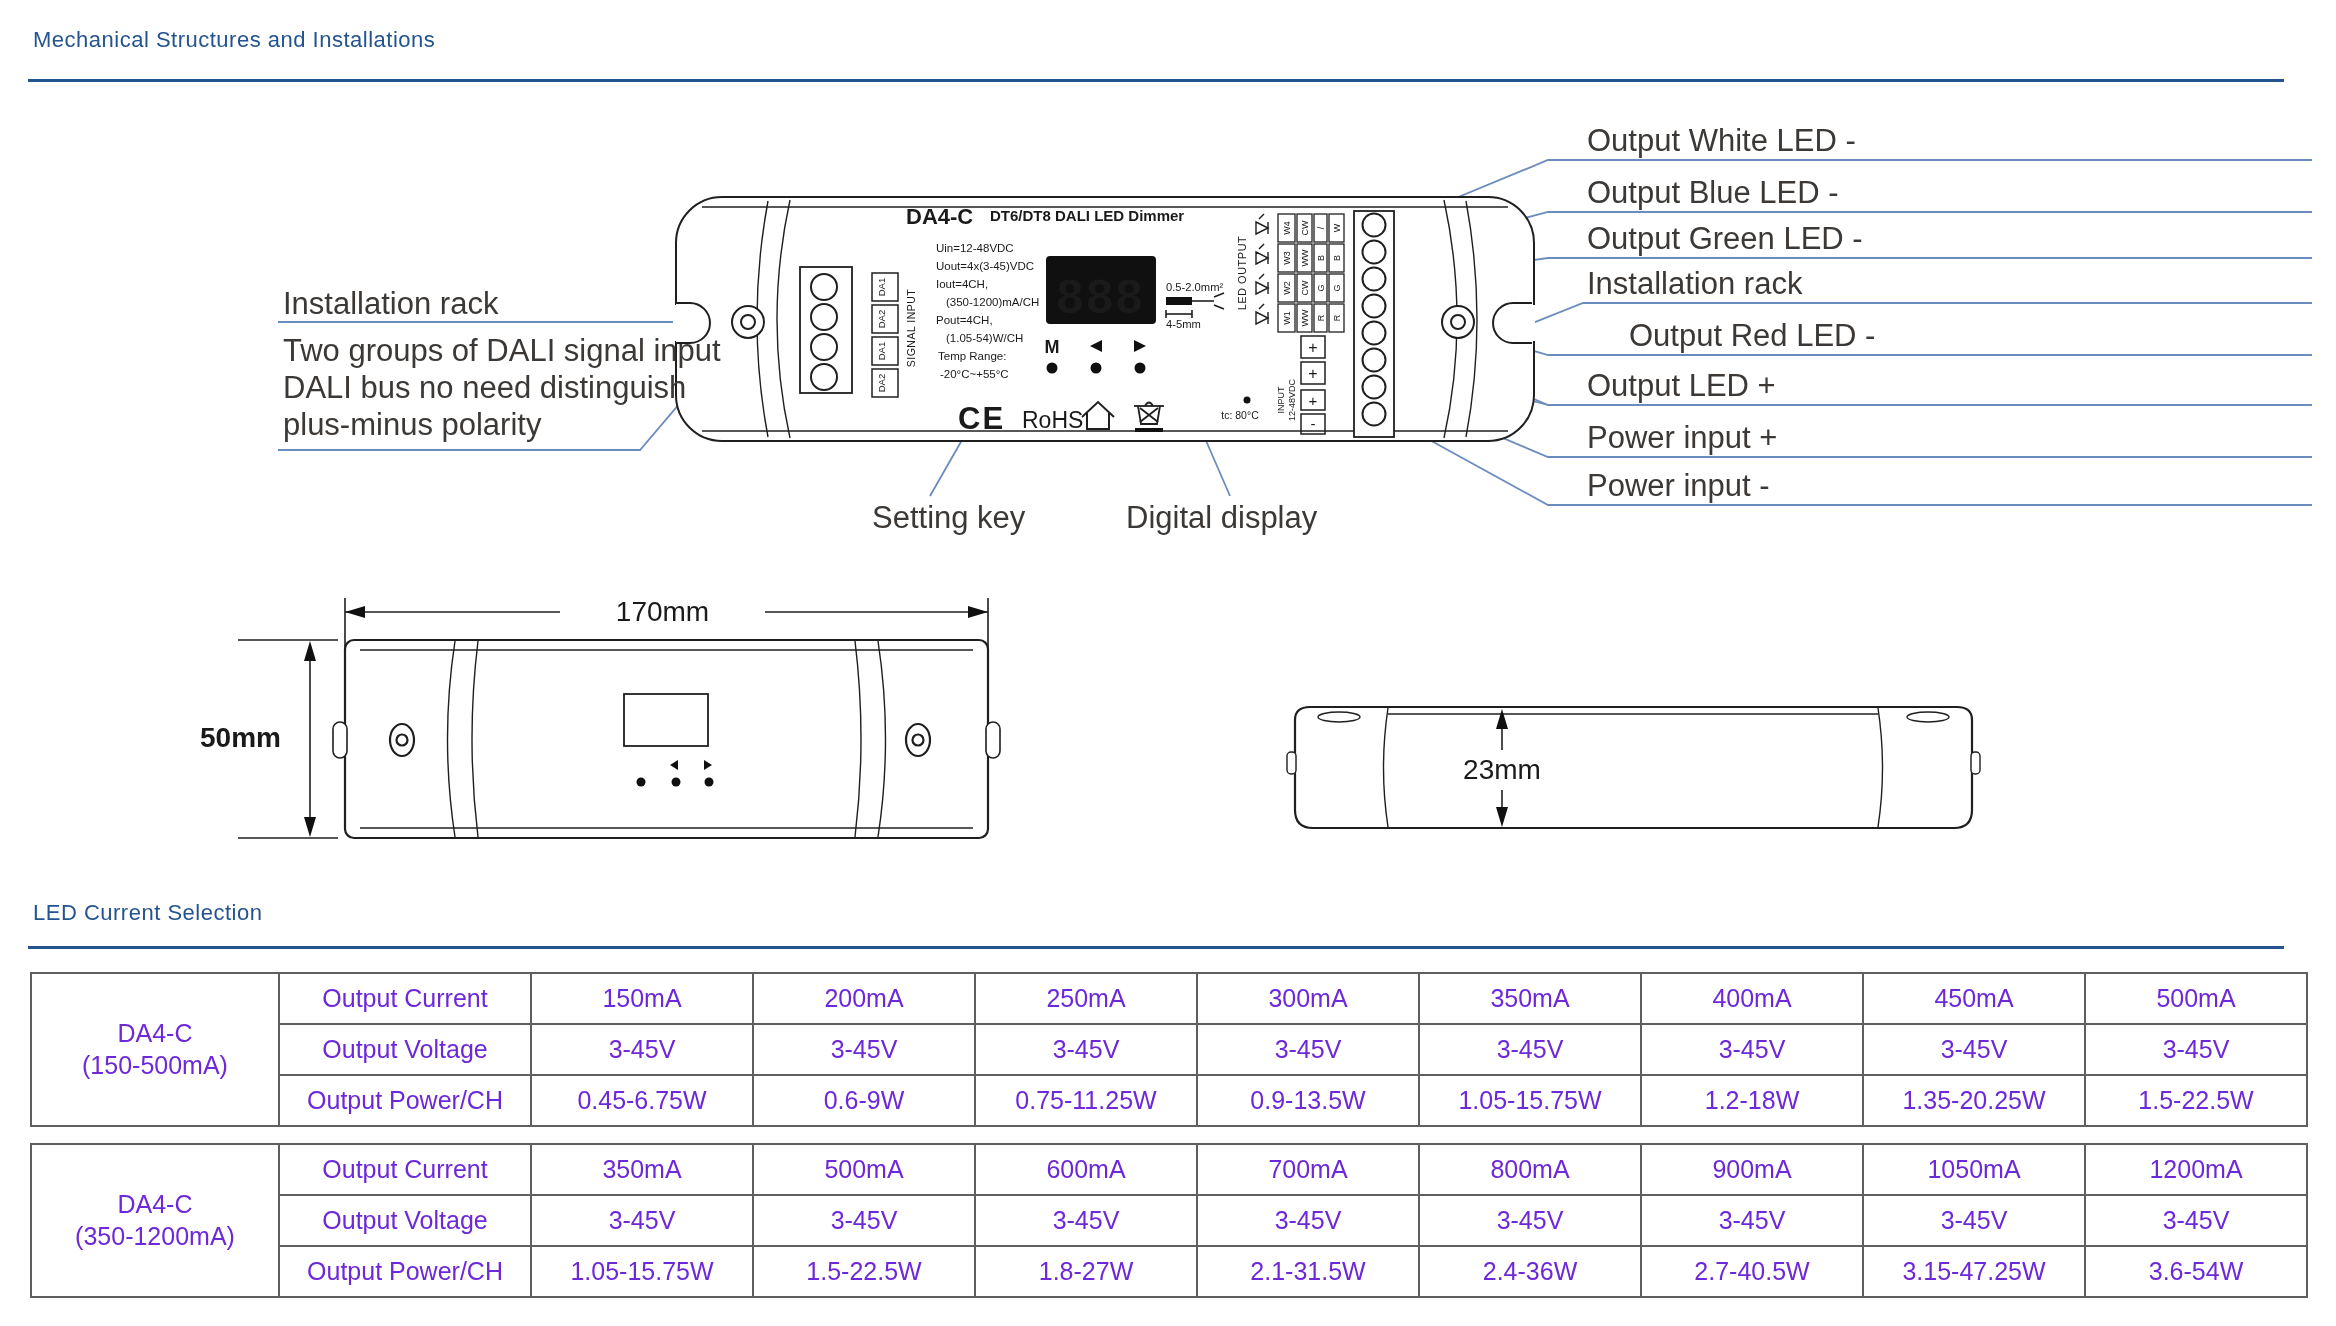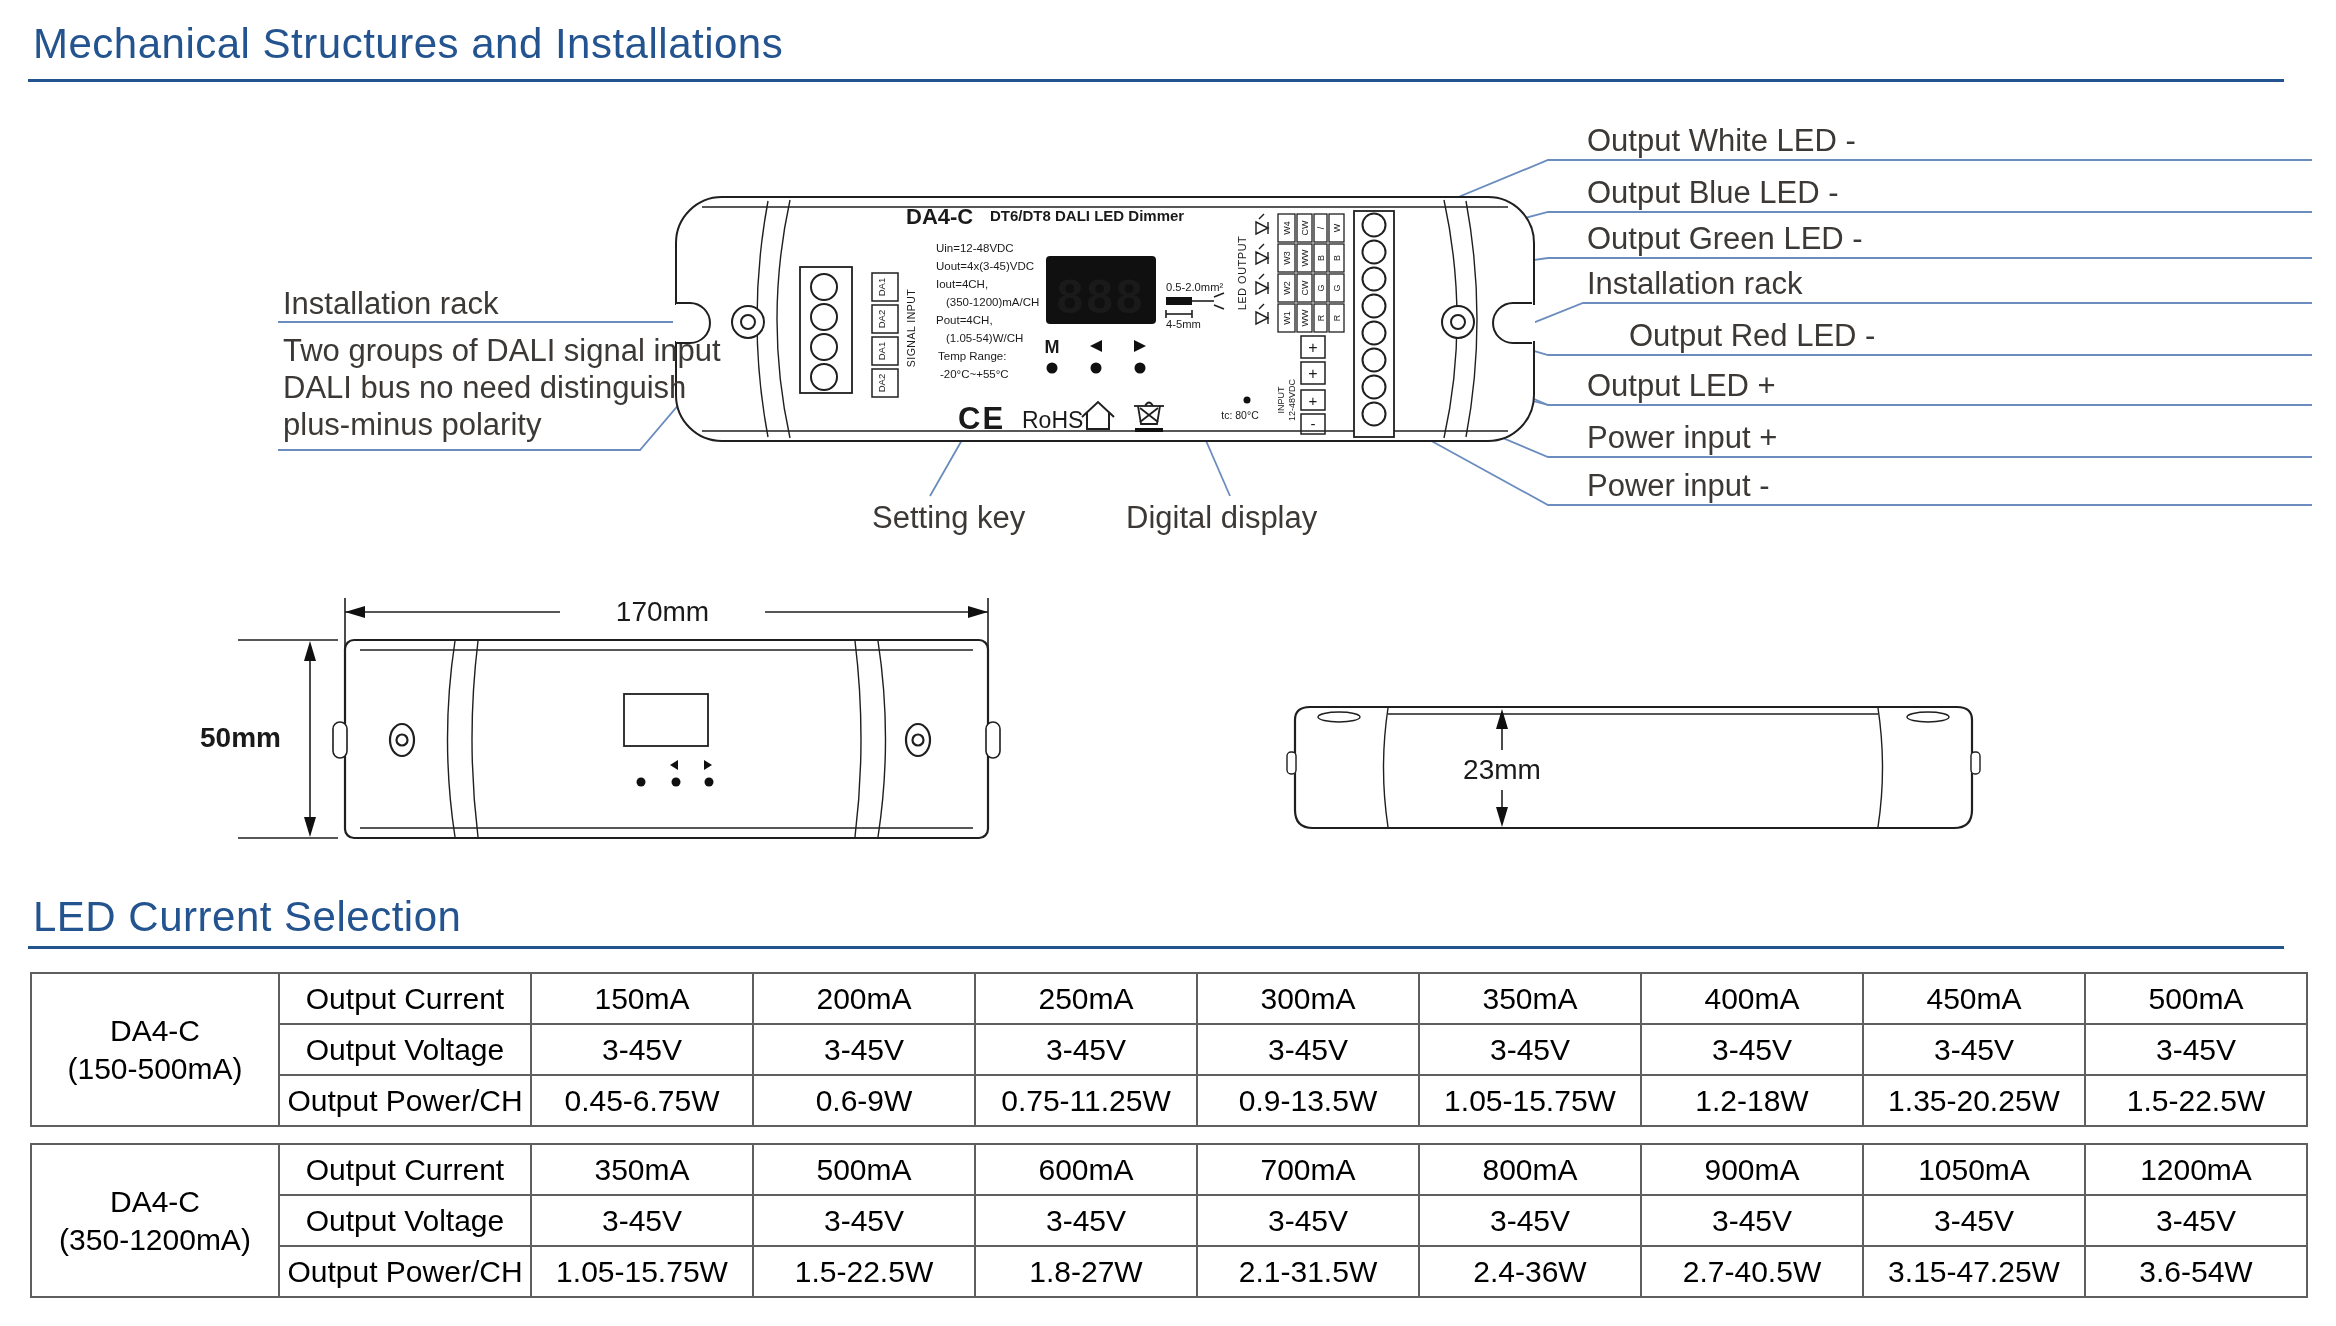--- a/index.html
+++ b/index.html
@@ -1,26 +1,26 @@
 <!DOCTYPE html>
 <html><head>
 <meta charset="utf-8">
 <style>
   html,body{margin:0;padding:0;background:#fff;}
   #page{position:relative;width:2336px;height:1326px;background:#ffffff;overflow:hidden;
         font-family:"Liberation Sans",sans-serif;color:#3a3530;}
   .abs{position:absolute;}
-  .sec-title{font-size:42px;color:#24548F;letter-spacing:0.5px;}
+  .sec-title{font-size:22px;color:#24548F;letter-spacing:0.5px;margin-top:7px;}
   .sec-rule{height:3px;background:#24548F;}
   .callout{font-size:31px;color:#3c3835;white-space:nowrap;}
   .dim{font-size:28px;color:#1a1a1a;white-space:nowrap;}
   svg text{font-family:"Liberation Sans",sans-serif;fill:#1a1a1a;}
   table.tbl{position:absolute;border-collapse:collapse;table-layout:fixed;}
   table.tbl td{border:2px solid #5f5f5f;text-align:center;vertical-align:middle;
-               font-size:30px;color:#000000;padding:0;height:49px;overflow:hidden;white-space:nowrap;}
+               font-size:25px;color:#6d28d9;padding:0;height:49px;overflow:hidden;white-space:nowrap;}
   td.model{font-size:26px;line-height:1.25;}
 </style>
 </head>
 <body>
 
 <div id="page">
 
   <div class="abs sec-title" style="left:33px;top:20px;">Mechanical Structures and Installations</div>
   <div class="abs sec-rule" style="left:28px;top:79px;width:2256px;"></div>
 

